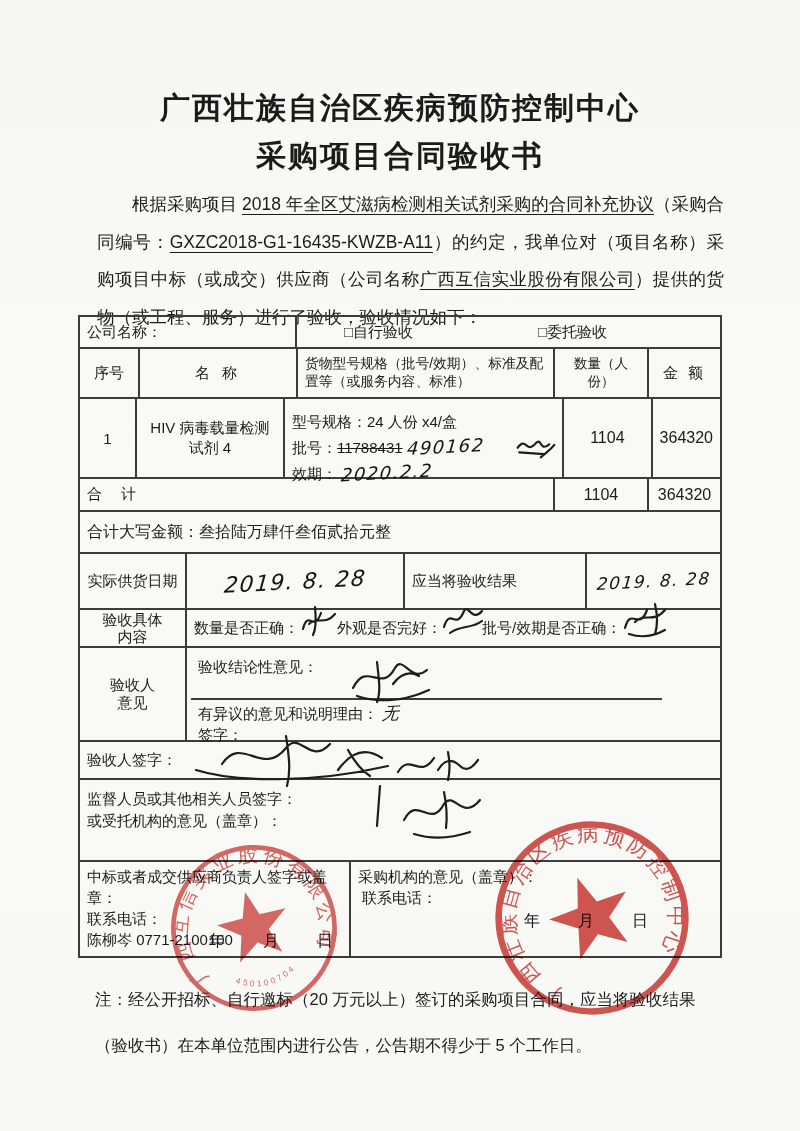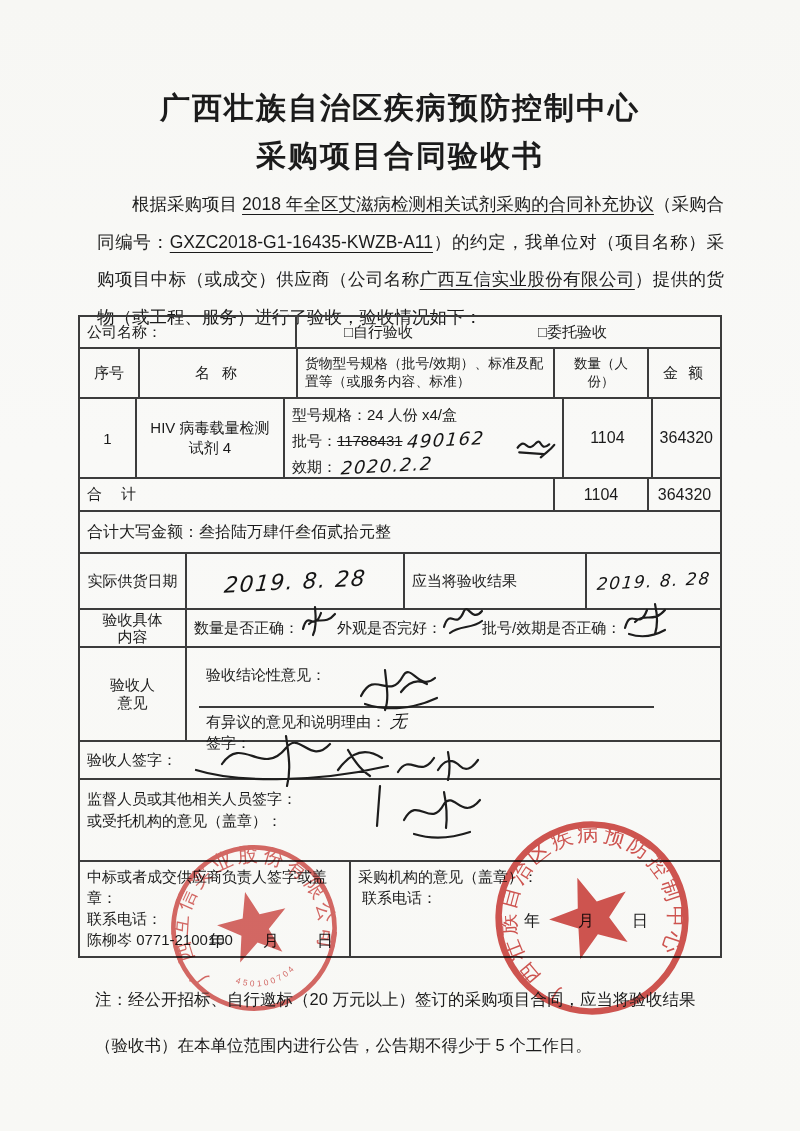--- a/index.html
+++ b/index.html
@@ -60,21 +60,21 @@
       <div class="cell cc" style="width:60px">序号</div>
       <div class="cell cc" style="width:158px;letter-spacing:4px">名 称</div>
       <div class="cell cl" style="width:257px;font-size:13.8px;line-height:18px">货物型号规格（批号/效期）、标准及配置等（或服务内容、标准）</div>
       <div class="cell cc" style="width:94px;font-size:13.5px">数量（人份）</div>
       <div class="cell end cc" style="width:71px;letter-spacing:3px">金 额</div>
     </div>
 
     <div class="row" style="height:80px">
       <div class="cell cc" style="width:60px">1</div>
       <div class="cell cc" style="width:158px;line-height:20px">HIV 病毒载量检测试剂 4</div>
-      <div class="cell" style="width:299px;padding-top:3px">
+      <div class="cell" style="width:299px;padding-top:10px">
         <div class="spec-line">型号规格：24 人份 x4/盒</div>
         <div class="spec-line">
           <span>批号：</span><span class="strike">11788431</span>
           <span class="hand" style="font-size:18px">490162</span>
           <svg class="scr" width="42" height="30" style="position:absolute;right:6px;top:32px;transform:rotate(18deg)">
             <path d="M5,22 C10,8 15,26 21,12 C25,4 27,20 34,9 M8,26 l24,-6 M30,24 c4,-7 7,-10 9,-16"></path>
           </svg>
         </div>
         <div class="spec-line">
           <span>效期：</span>
@@ -123,21 +123,21 @@
         <svg class="scr" width="52" height="44" style="margin:-20px 0 0 -2px">
           <path d="M6,32 C12,10 20,36 28,14 M16,26 C26,16 34,28 46,14 M36,8 q4,18 0,30 M10,38 q18,6 36,-4"></path>
         </svg>
       </div>
     </div>
 
     <div class="row" style="height:94px">
       <div class="cell cc" style="width:107px;line-height:18px">
         <span class="wrapword" style="width:50px">验收人意见</span>
       </div>
-      <div class="cell end" style="width:479px;padding:12px">
+      <div class="cell end" style="width:479px;padding:4px">
         <div style="height:48px;border-bottom:2px solid #3c3c3c;box-sizing:border-box;padding:6px 7px;position:relative">
           <span>验收结论性意见：</span>
           <svg class="scr" width="100" height="54" style="position:absolute;left:150px;top:0px">
             <path d="M12,36 C26,8 40,42 54,16 C62,2 70,32 86,18 M36,10 C38,28 40,40 36,50 M52,32 q12,-16 26,-8 M16,44 C40,52 66,48 88,38"></path>
           </svg>
         </div>
         <div style="padding:3px 7px;line-height:21px">
           <div>
             <span>有异议的意见和说明理由：</span>
             <span class="hand" style="font-size:17px">无</span>

